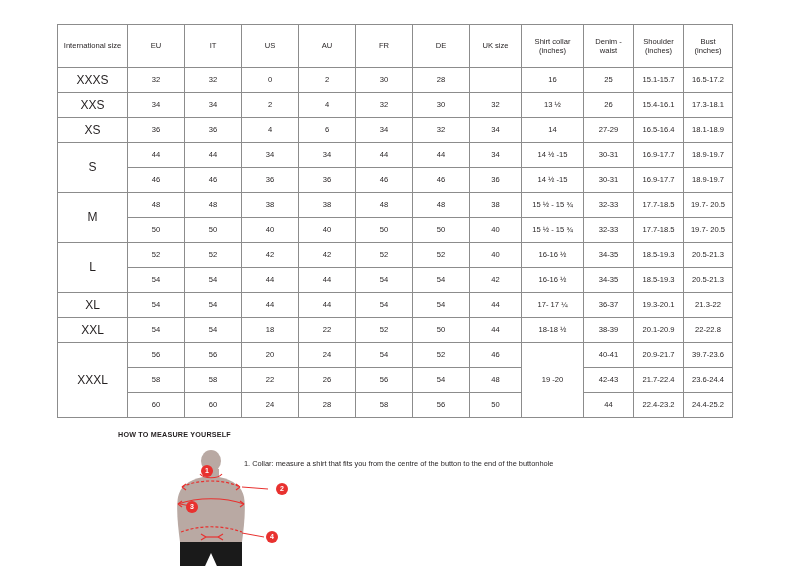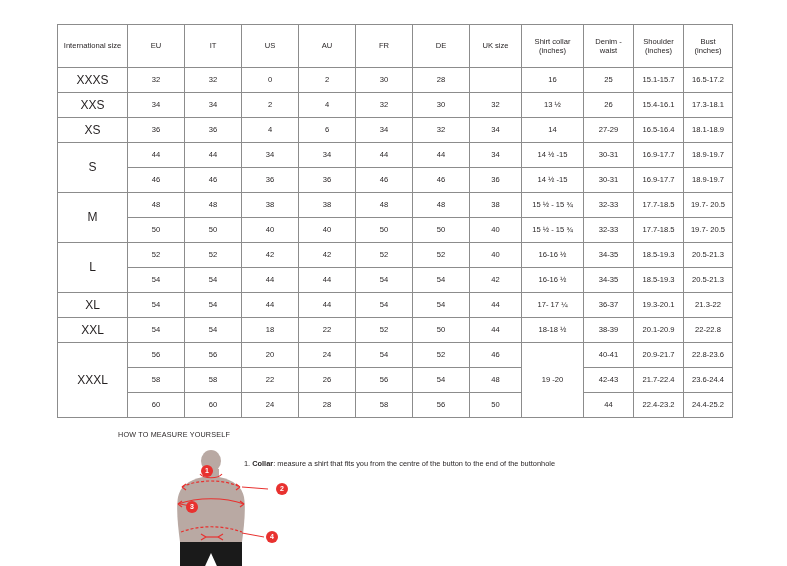--- a/index.html
+++ b/index.html
@@ -61,21 +61,21 @@
   col.c11 { width: 49px; }
 
   .measure-section {
     position: absolute;
     left: 118px;
     top: 430px;
     width: 600px;
   }
   .measure-title {
     font-size: 7.2px;
-    font-weight: normal;
+    font-weight: bold;
     letter-spacing: 0.2px;
     color: #231f20;
     margin-bottom: 8px;
   }
   .measure-body {
     display: flex;
     align-items: flex-start;
   }
   .figure-wrap {
     position: relative;
@@ -86,21 +86,21 @@
   .steps {
     margin-left: 16px;
     margin-top: 12px;
   }
   .step {
     font-size: 7.4px;
     line-height: 1.35;
     margin-bottom: 8px;
     color: #231f20;
   }
-  .step b { font-weight: bold; }
+  .step b { font-weight: normal; }
 
   .bullet {
     position: absolute;
     width: 12px;
     height: 12px;
     border-radius: 50%;
     background: #e8312f;
     color: #ffffff;
     font-size: 7px;
     line-height: 12px;
@@ -310,21 +310,21 @@
           <td>56</td>
           <td>56</td>
           <td>20</td>
           <td>24</td>
           <td>54</td>
           <td>52</td>
           <td>46</td>
           <td rowspan="3">19 -20</td>
           <td>40-41</td>
           <td>20.9-21.7</td>
-          <td>22.8-23.6</td>
+          <td>39.7-23.6</td>
         </tr>
         <tr>
           <td>58</td>
           <td>58</td>
           <td>22</td>
           <td>26</td>
           <td>56</td>
           <td>54</td>
           <td>48</td>
           <td>42-43</td>

